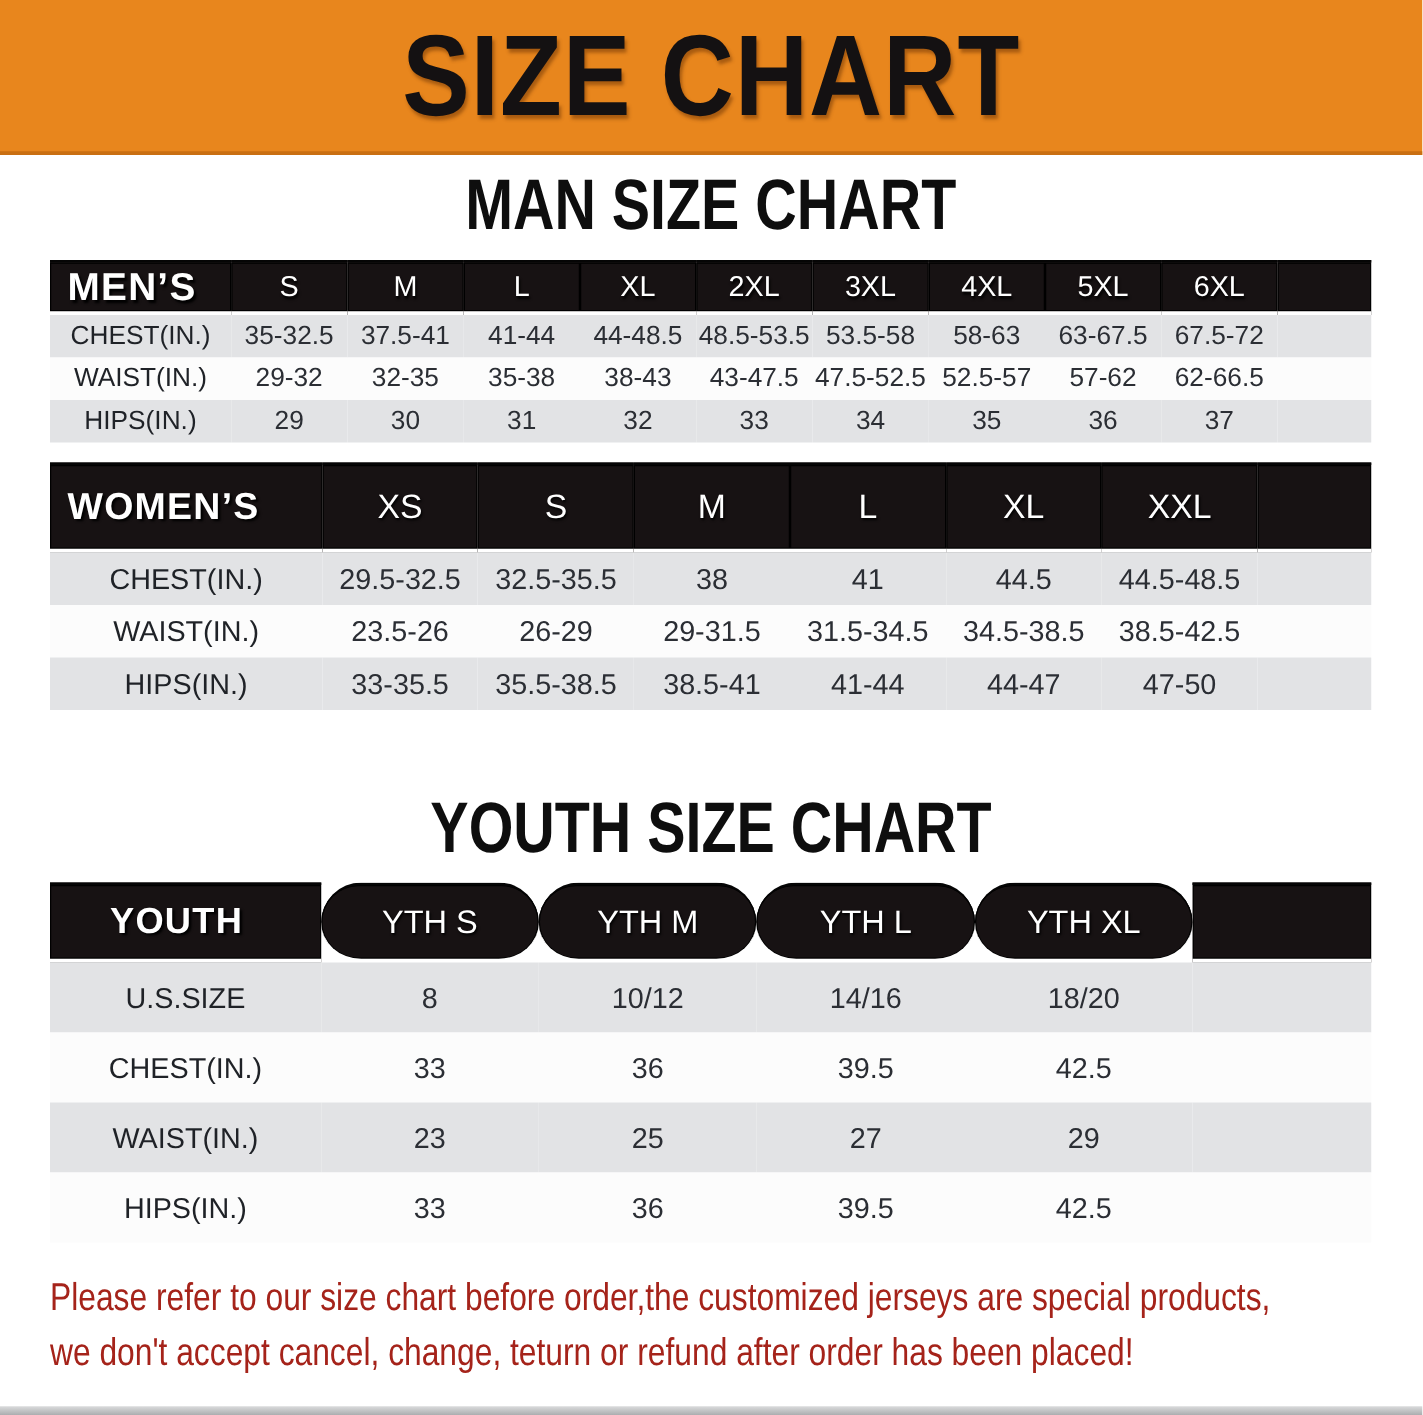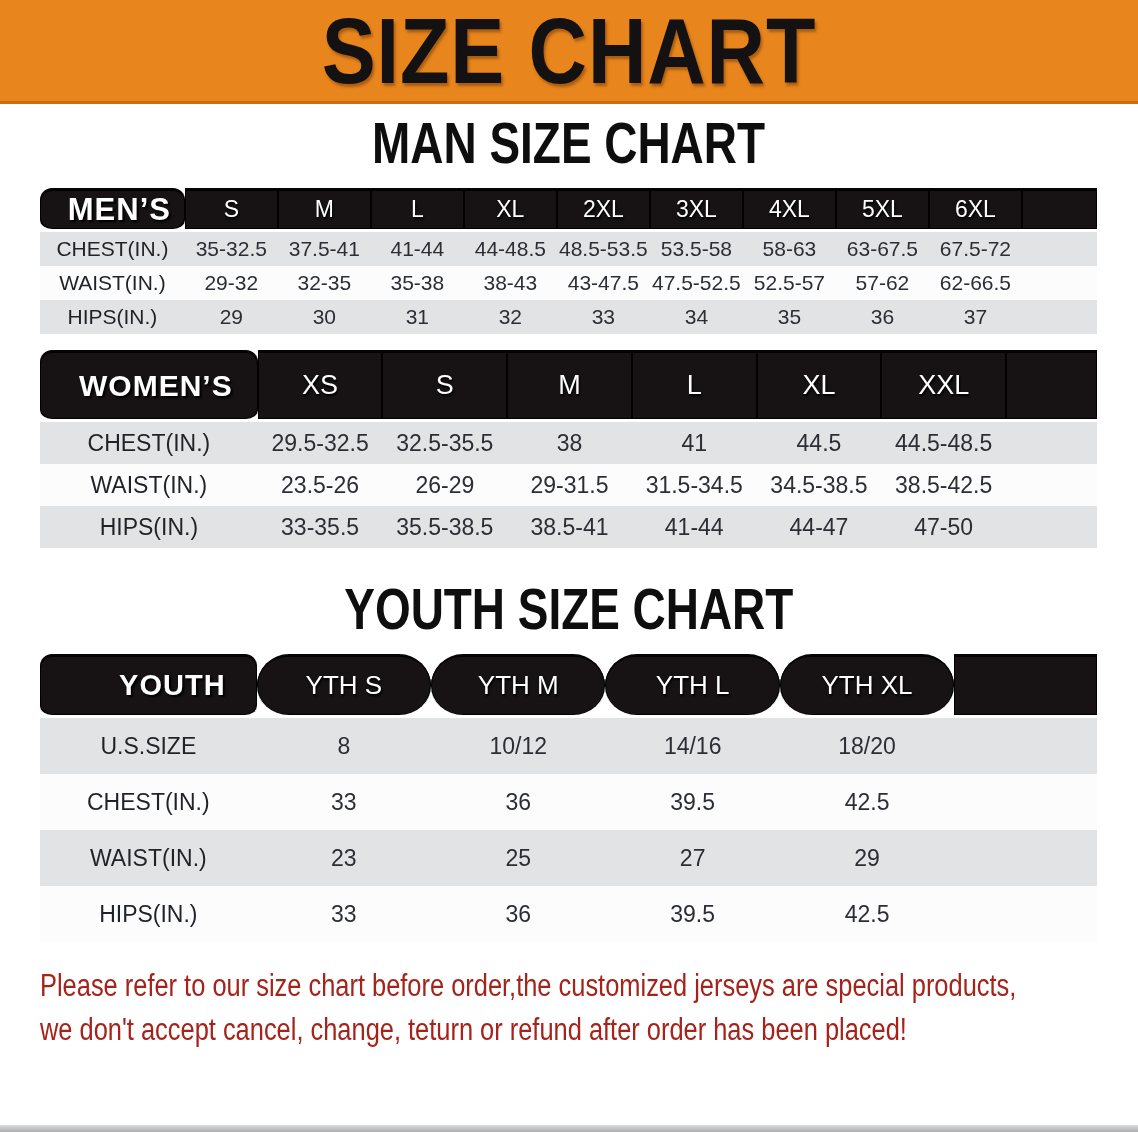--- a/index.html
+++ b/index.html
@@ -12,52 +12,52 @@
     --red:#A5231A;
   }
   *{margin:0;padding:0;box-sizing:border-box;}
   html,body{background:#fff;}
   body{
     width:1138px;height:1132px;position:relative;overflow:hidden;
     font-family:"Liberation Sans", sans-serif;
   }
   
   .banner{
-    height:104px;width:100%;
+    height:124px;width:100%;
     background:var(--banner-bg);
     border-bottom:3px solid var(--banner-edge);
     display:flex;align-items:center;justify-content:center;
   }
   .banner-title{
     font-size:92px;font-weight:bold;color:#141112;line-height:1;
     transform:scale(0.88,1.0);
     letter-spacing:1px;white-space:nowrap;
     text-shadow:2px 3px 3px rgba(90,40,0,0.45);
   }
   
   .heading-wrap{text-align:center;line-height:0;}
   .sec0 .heading-wrap{margin-top:12px;}
   .sec1 .heading-wrap{margin-top:34px;}
-  .sec2 .heading-wrap{margin-top:34px;}
+  .sec2 .heading-wrap{margin-top:66px;}
   .section-heading{
     display:inline-block;font-size:56px;font-weight:bold;color:#0e0e0e;
     line-height:1.0;transform:scale(0.82,1.02);white-space:nowrap;
   }
   
   .size-table-wrap{margin:16px 41px 0 40px;}
   table{width:100%;border-collapse:separate;border-spacing:0;table-layout:fixed;}
   thead th{
     background:var(--bar-bg);
     border-top:2px solid #050505;border-bottom:3px solid #fff;
     color:#fff;vertical-align:middle;
     box-shadow:inset 0 0 0 1px #000;
   }
   th.label-col{
-    text-align:center;padding-left:14px;font-weight:bold;letter-spacing:1px;
-    text-shadow:2px 2px 2px #000;white-space:nowrap;border-radius:12px;
+    text-align:left;padding-left:14px;font-weight:bold;letter-spacing:1px;
+    text-shadow:2px 2px 2px #000;white-space:nowrap;
   }
   th.size-col{font-weight:normal;text-align:center;text-shadow:1px 2px 2px #000;}
   .sec0 thead th{height:44px;}
   .sec1 thead th{height:72px;}
   .sec2 thead th{height:64px;}
   .sec0 th.label-col{font-size:31px;}
   .sec1 th.label-col{font-size:30px;}
   .sec2 th.label-col{font-size:29px;padding-left:48px;}
   .sec0 th.size-col{font-size:23px;}
   .sec1 th.size-col{font-size:27px;}

